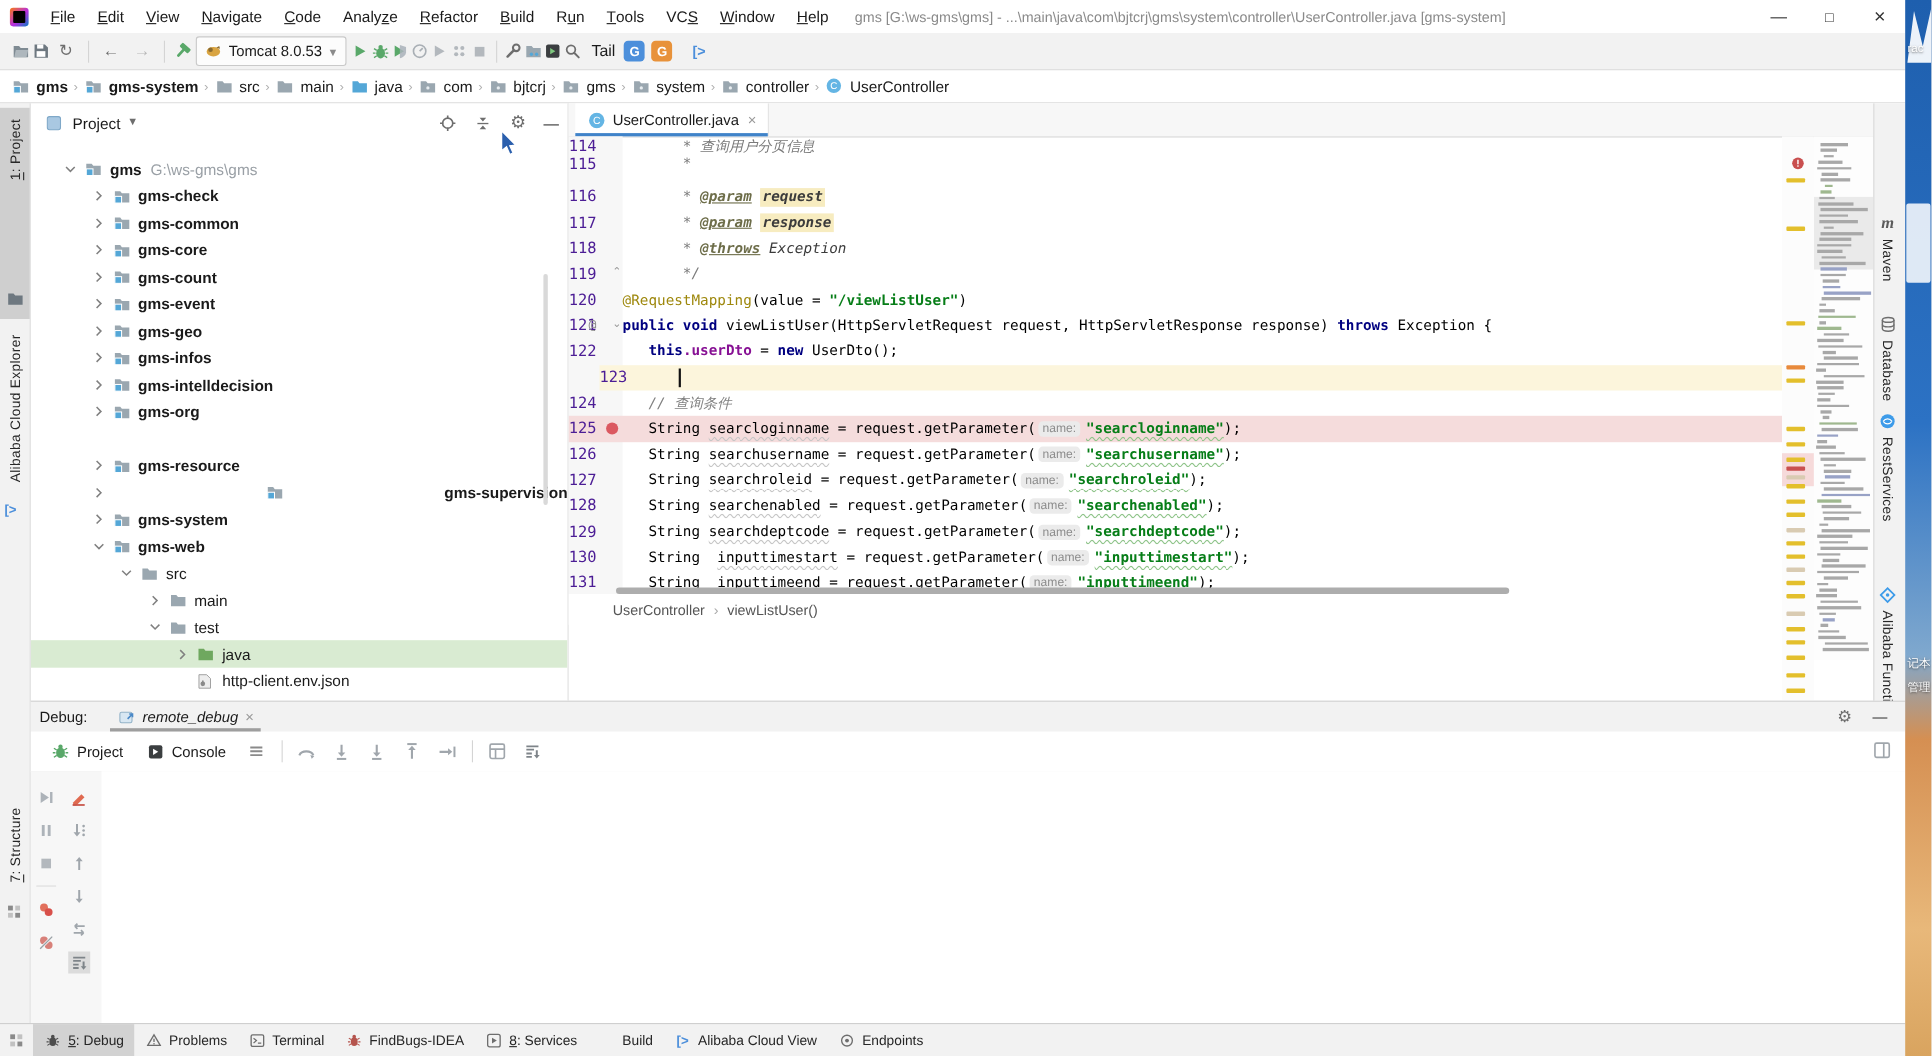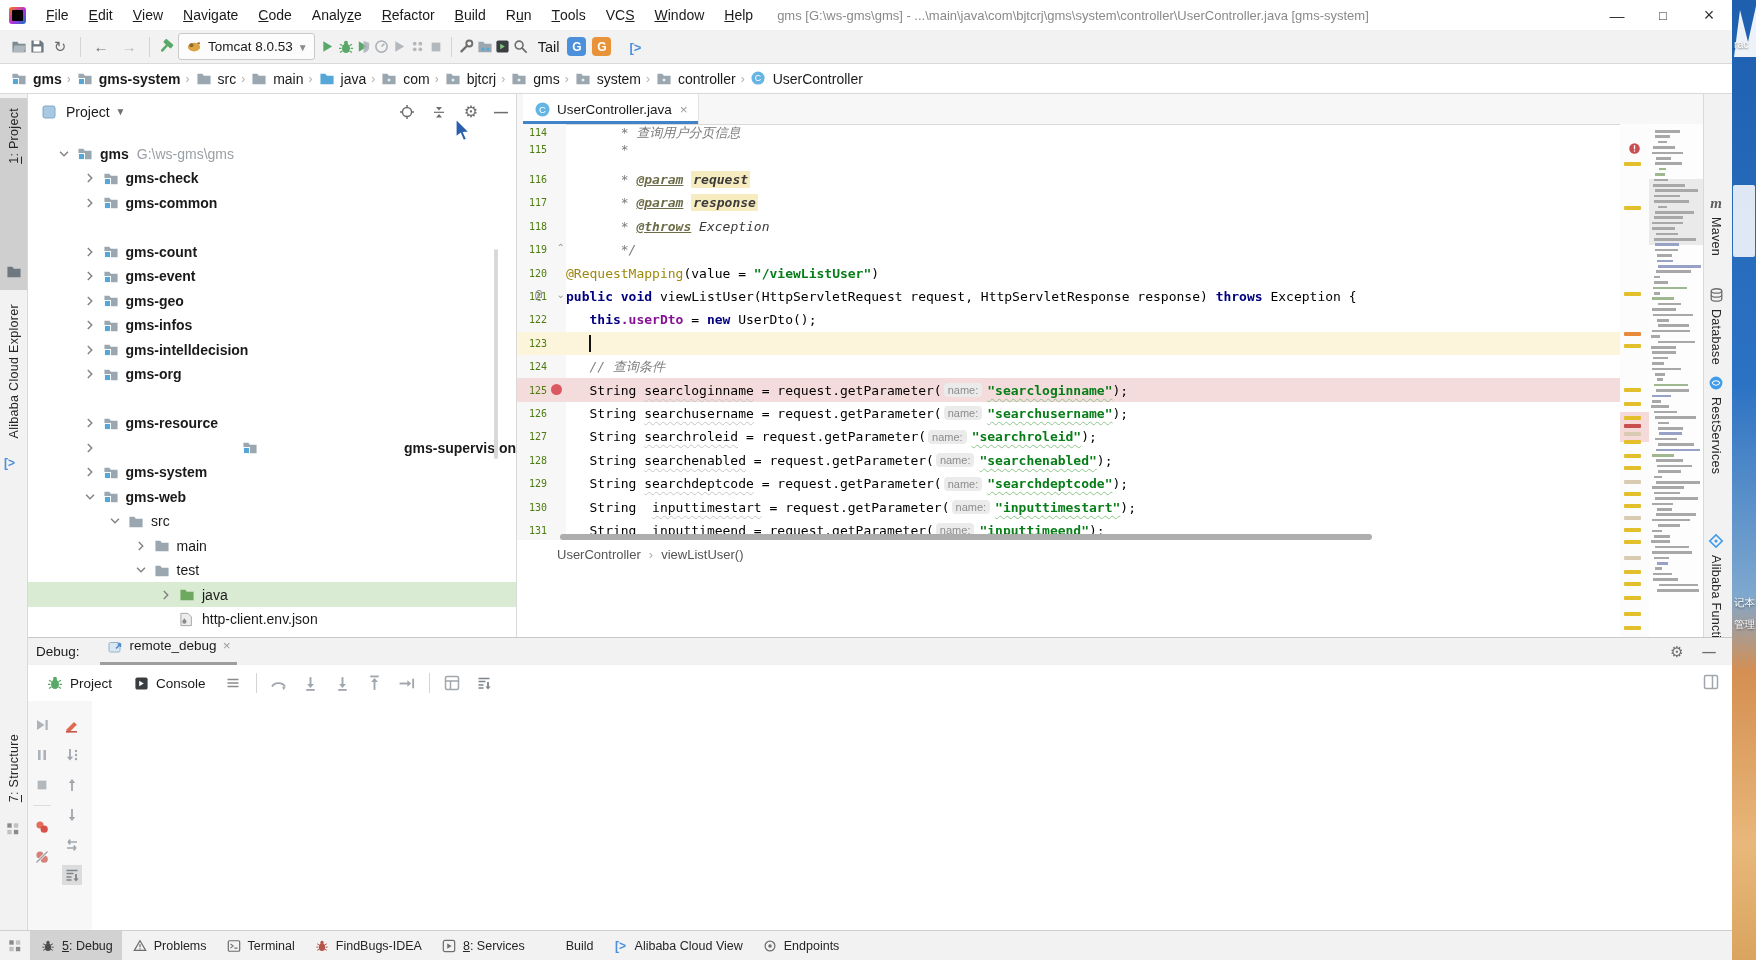--- a/index.html
+++ b/index.html
@@ -45,21 +45,21 @@
   .tsel{background:#D9EBD2;}
   
   #editor{left:517px;top:94px;width:1215px;height:543px;background:#FFFFFF;}
   #tabbar{position:absolute;left:0;top:0;right:0;height:30px;background:#F7F7F7;border-bottom:1px solid #D9D9D9;display:flex;align-items:flex-end;}
   #etab{height:30px;background:#FFFFFF;display:flex;align-items:center;gap:6px;padding:0 10px 0 10px;font-size:13.5px;border-right:1px solid #E3E3E3;position:relative;margin-left:6px;}
   #etab:after{content:"";position:absolute;left:0;right:0;bottom:0;height:3px;background:#4083C9;}
   #gutterbg{position:absolute;left:0;top:30px;width:49px;bottom:97px;background:#F7F7F7;}
   .cline{position:absolute;left:0;width:1103px;height:23.4px;display:flex;align-items:center;}
   .cl-bg-caret{background:#FCF5DC;}
   .cl-bg-bp{background:#F5DCDC;}
-  .lnum{width:30px;text-align:right;font-family:"DejaVu Sans Mono","Liberation Mono",monospace;font-size:10px;color:#4d7c0f;flex:0 0 auto;}
+  .lnum{width:30px;font-family:"DejaVu Sans Mono","Liberation Mono",monospace;font-size:14px;color:#4c1d95;flex:0 0 auto;}
   .gut2{width:19px;flex:0 0 auto;position:relative;height:100%;}
   .code{font-family:"DejaVu Sans Mono","Liberation Mono",monospace;font-size:13px;white-space:pre;display:flex;align-items:center;}
   .sg-d{color:#7A7A7A;font-style:italic;}
   .sg-dt{color:#6D6D49;font-weight:bold;font-style:italic;text-decoration:underline;}
   .sg-dv{color:#3B3B3B;font-weight:bold;font-style:italic;background:#F7ECC0;padding:1px 2px;}
   .sg-dx{color:#3B3B3B;font-style:italic;}
   .sg-a{color:#9E880D;}
   .sg-k{color:#000080;font-weight:bold;}
   .sg-s{color:#067D17;font-weight:bold;}
   .sg-sw{color:#067D17;font-weight:bold;text-decoration:underline wavy #8FC48A 1px;text-underline-offset:3px;}
@@ -77,21 +77,21 @@
   
   #stripe{position:absolute;right:83px;top:30px;width:29px;bottom:0;background:#FCFCFC;}
   #minimap{position:absolute;right:29px;top:30px;width:54px;height:476px;background:#FDFDFD;overflow:hidden;}
   #minimap-vp{position:absolute;left:0;top:55px;width:100%;height:66px;background:rgba(120,120,120,.14);}
   .smark{position:absolute;left:4px;width:17px;height:4px;border-radius:1px;}
   
   #rightbar{left:1703px;top:94px;width:29px;height:836px;background:#F2F2F2;border-left:1px solid #D9D9D9;box-sizing:border-box;}
   
   #debug{left:28px;top:637px;width:1704px;height:293px;background:#FFFFFF;border-top:1px solid #C9C9C9;box-sizing:border-box;}
   #dbg-header{height:27px;background:#F2F2F2;display:flex;align-items:center;padding-left:8px;font-size:13.5px;position:relative;}
-  #dbg-tab{display:flex;gap:6px;padding:0 8px;height:27px;position:relative;margin-left:18px;}
+  #dbg-tab{display:flex;align-items:center;gap:6px;padding:0 8px;height:27px;position:relative;margin-left:18px;font-style:italic;}
   #dbg-tab:after{content:"";position:absolute;left:2px;right:2px;bottom:0;height:3px;background:#9E9E9E;}
   #dbg-toolbar{height:36px;background:#FFFFFF;border-bottom:1px solid #E5E5E5;display:flex;align-items:center;padding-left:8px;font-size:13.5px;}
   .dtab{display:flex;align-items:center;gap:6px;padding:0 10px;height:26px;}
   #dbg-left{position:absolute;left:0;top:63px;width:64px;bottom:0;background:#F7F7F7;border-right:1px solid #E3E3E3;}
   .dlico{position:absolute;width:20px;height:20px;display:flex;align-items:center;justify-content:center;}
   .dlsep{position:absolute;height:1px;background:#DCDCDC;width:18px;}
   
   #statusbar{left:0;top:930px;width:1732px;height:30px;background:#F2F2F2;border-top:1px solid #CFCFCF;display:flex;align-items:center;box-sizing:border-box;font-size:12.5px;color:#262626;}
   .sitem{display:flex;align-items:center;gap:5px;padding:0 9px;height:29px;}
   .sitem.active{background:#D2D2D2;}
@@ -436,20 +436,34 @@
           </svg>
         </span>
         <span class="ic" style="margin-left: 4px;">
           <svg width="16" height="15" viewBox="0 0 16 16">
             <path fill="#9AA7B0" d="M1 3h5.2l1.6 2H15v9H1z"></path>
             <rect x="1" y="8" width="6.5" height="6.5" fill="#54A7D7" stroke="#fff"></rect>
           </svg>
         </span>
         <span class="lbl" style="font-weight: bold;">gms-common</span>
       </div>
+      <div class="trow" style="top: 84.5px; padding-left: 53.5px;">
+        <span class="chev">
+          <svg width="14" height="14" viewBox="0 0 16 16">
+            <polyline points="5.5,3.5 10,8 5.5,12.5" fill="none" stroke="#808080" stroke-width="1.6"></polyline>
+          </svg>
+        </span>
+        <span class="ic" style="margin-left: 4px;">
+          <svg width="16" height="15" viewBox="0 0 16 16">
+            <path fill="#9AA7B0" d="M1 3h5.2l1.6 2H15v9H1z"></path>
+            <rect x="1" y="8" width="6.5" height="6.5" fill="#54A7D7" stroke="#fff"></rect>
+          </svg>
+        </span>
+        <span class="lbl" style="font-weight: bold;">gms-core</span>
+      </div>
       <div class="trow" style="top: 109px; padding-left: 53.5px;">
         <span class="chev">
           <svg width="14" height="14" viewBox="0 0 16 16">
             <polyline points="5.5,3.5 10,8 5.5,12.5" fill="none" stroke="#808080" stroke-width="1.6"></polyline>
           </svg>
         </span>
         <span class="ic" style="margin-left: 4px;">
           <svg width="16" height="15" viewBox="0 0 16 16">
             <path fill="#9AA7B0" d="M1 3h5.2l1.6 2H15v9H1z"></path>
             <rect x="1" y="8" width="6.5" height="6.5" fill="#54A7D7" stroke="#fff"></rect>
@@ -708,21 +722,21 @@
           <span class="gut-at">@</span>
           <span class="fold">⌄</span>
         </span>
         <span class="code"><span class="sg-k">public void</span><span class="sg-p"> viewListUser(HttpServletRequest request, HttpServletResponse response) </span><span class="sg-k">throws</span><span class="sg-p"> Exception {</span></span>
       </div>
       <div class="cline" style="top: 214.2px;">
         <span class="lnum">122</span>
         <span class="gut2"></span>
         <span class="code"><span class="sg-p">   </span><span class="sg-k">this</span><span class="sg-f">.userDto</span><span class="sg-p"> = </span><span class="sg-k">new</span><span class="sg-p"> UserDto();</span></span>
       </div>
-      <div class="cline cl-bg-caret" style="top: 237.6px;">
+      <div class="cline cl-bg-caret" style="top: 237.6px; margin-left: 28px;">
         <span class="lnum">123</span>
         <span class="gut2"></span>
         <span class="code"><span class="sg-p">   </span><span class="caret-bar"></span></span>
       </div>
       <div class="cline" style="top: 261px;">
         <span class="lnum">124</span>
         <span class="gut2"></span>
         <span class="code"><span class="sg-c">   // 查询条件</span></span>
       </div>
       <div class="cline cl-bg-bp" style="top: 284.4px;">

